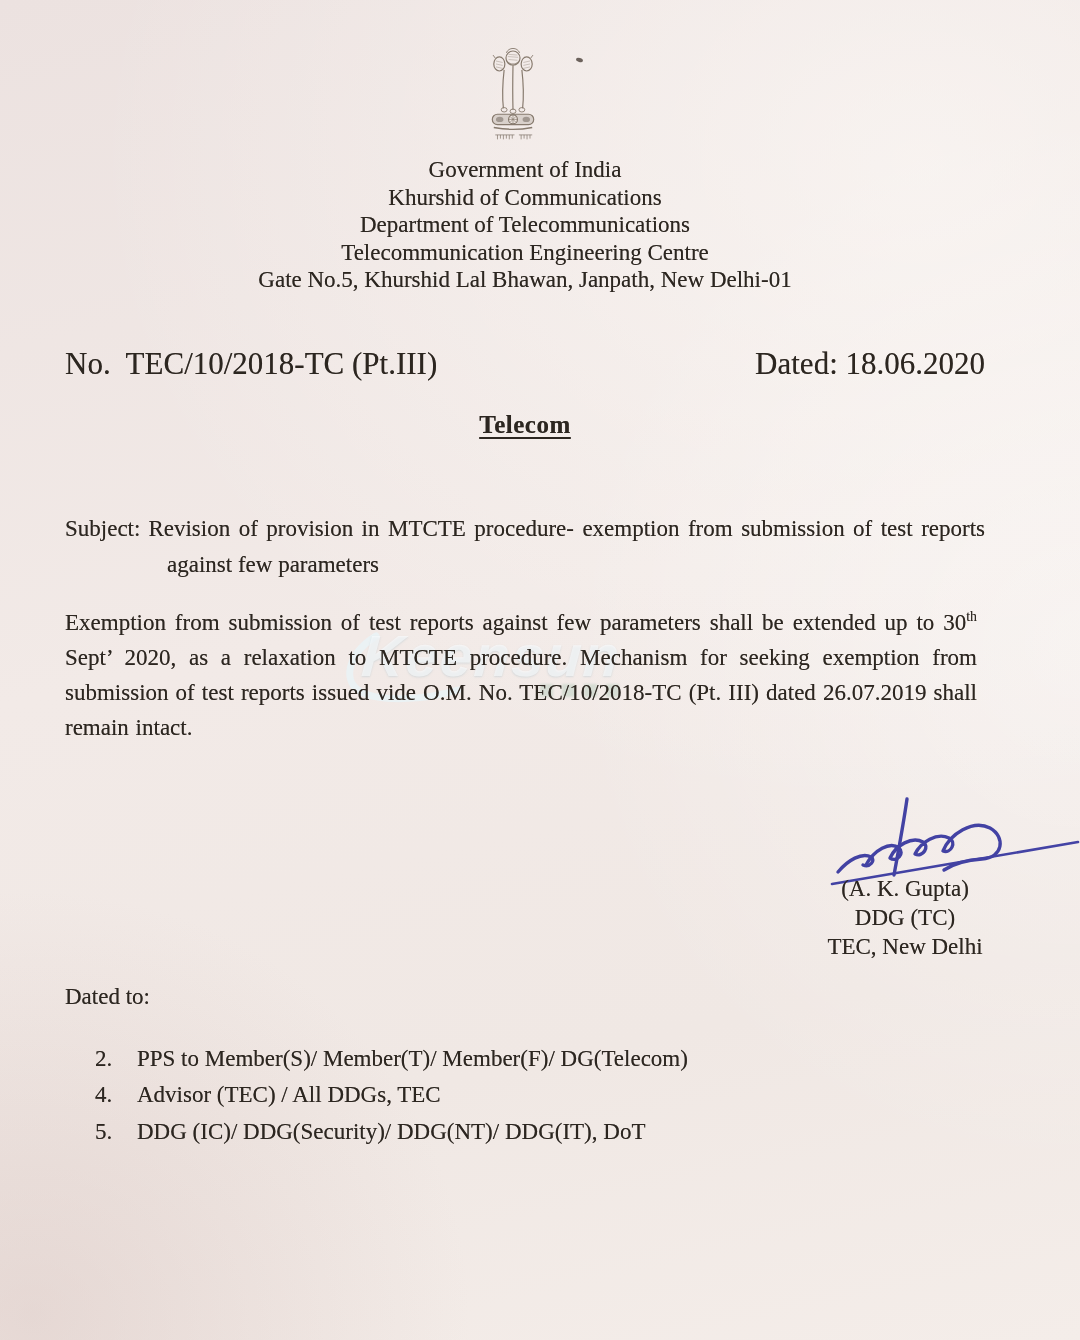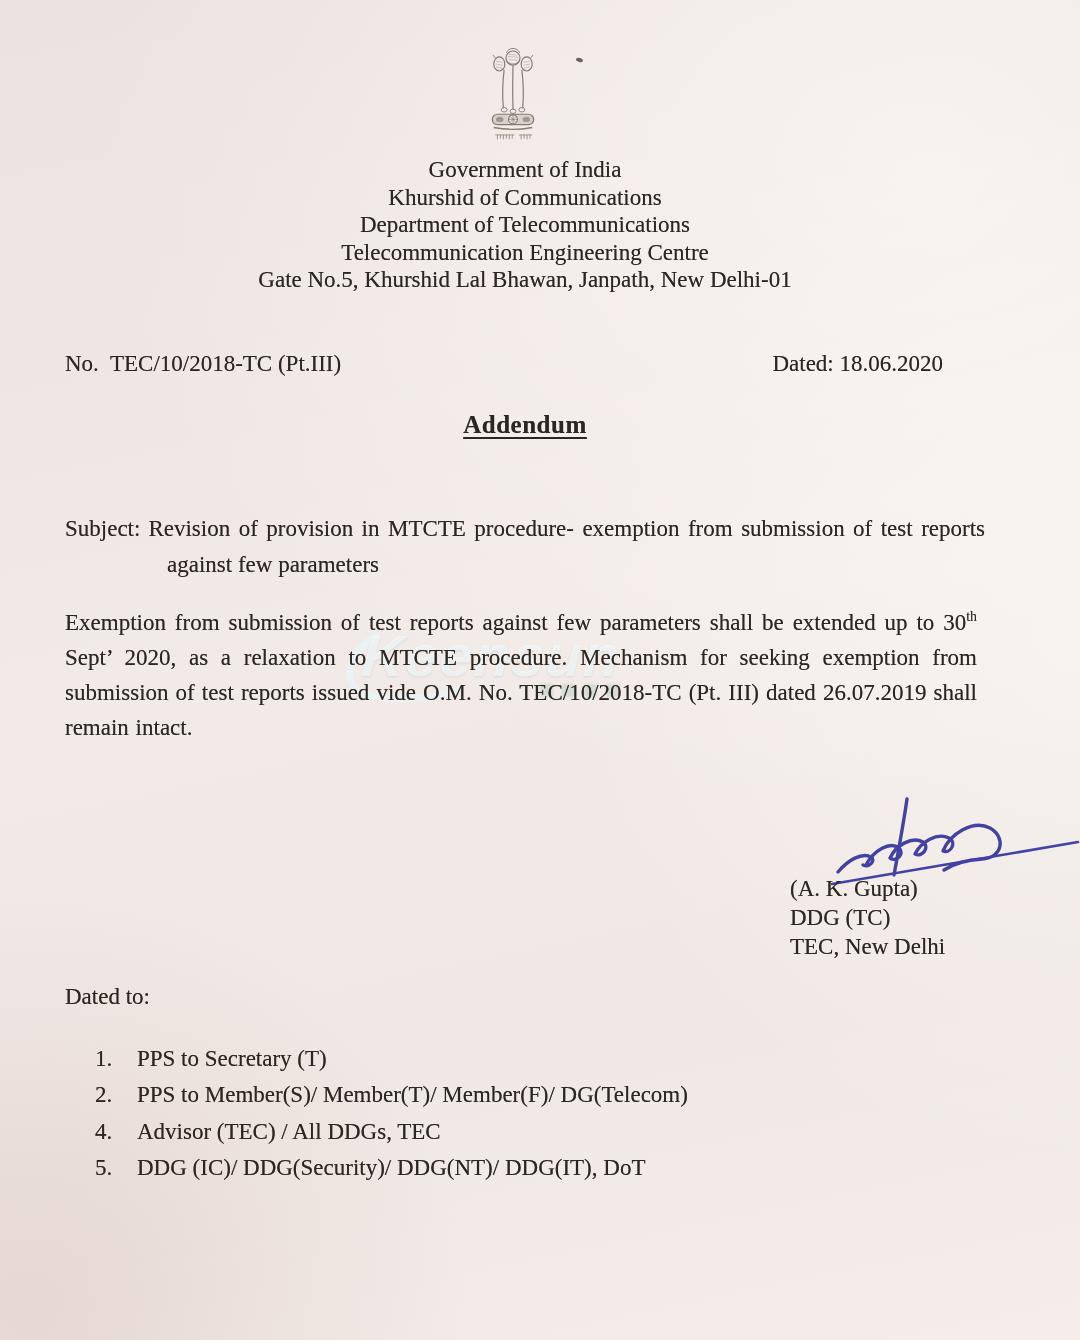--- a/index.html
+++ b/index.html
@@ -35,39 +35,39 @@
 
   .speck{position:absolute;z-index:2;left:576px;top:58px;width:7px;height:4px;background:#4a4038;border-radius:50%;opacity:.8;transform:rotate(15deg);}
 
   
   .emblem-wrap{padding-top:36px;text-align:center;height:102px;}
   .emblem-wrap svg{transform:translateX(-12px);filter:blur(.3px);opacity:.88;}
 
   
   .letterhead{margin-top:10px;text-align:center;font-size:23px;line-height:27.5px;}
 
-  .ref-row{margin-top:55px;display:flex;justify-content:space-between;font-size:23px;line-height:29px;}
+  .ref-row{margin-top:55px;display:flex;justify-content:space-between;font-size:31px;line-height:29px;}
   .ref-row span{white-space:pre;}
-  .ref-row .date{margin-right:42px;}
+  .ref-row .date{}
 
   .title{margin-top:33px;text-align:center;font-size:25px;font-weight:bold;letter-spacing:.5px;
          text-decoration:underline;text-decoration-thickness:2px;text-underline-offset:4px;}
 
   .subject{margin:72px 0 0 0;font-size:23px;line-height:36px;text-align:justify;
            padding-left:102px;text-indent:-102px;}
   .subj-label{margin-right:8px;}
 
   .para{margin:22px 0 0 0;font-size:23px;line-height:35px;text-align:justify;word-spacing:1px;}
   .para.indented{margin-right:8px;}
   sup{font-size:.6em;line-height:0;}
 
   
   .signoff{position:absolute;z-index:3;left:770px;top:790px;width:310px;}
   .sig{position:absolute;left:40px;top:2px;}
-  .signoff-text{position:absolute;left:20px;top:84px;width:230px;text-align:left;
+  .signoff-text{position:absolute;left:20px;top:84px;width:230px;text-align:center;
                 font-size:23px;line-height:29px;}
 
   .copy-label{margin-top:238px;font-size:23px;line-height:28px;}
   .copy-list{margin:30px 0 0 30px;padding:0;list-style:none;font-size:23px;}
   .copy-list li{line-height:36.5px;}
   .copy-list .num{display:inline-block;width:42px;}
 </style>
 </head>
 <body>
 
@@ -140,30 +140,29 @@
       <div>Department of Telecommunications</div>
       <div>Telecommunication Engineering Centre</div>
       <div>Gate No.5, Khurshid Lal Bhawan, Janpath, New Delhi-01</div>
     </div>
 
     <div class="ref-row ink">
       <span>No.  TEC/10/2018-TC (Pt.III)</span>
       <span class="date">Dated: 18.06.2020</span>
     </div>
 
-    <div class="title ink">Addendum</div>
+    <div class="title ink">Telecom</div>
 
     <p class="subject ink"><span class="subj-label">Subject:</span><span>Revision of provision in MTCTE procedure- exemption from submission of test reports against few parameters</span></p>
 
 
     <p class="para indented ink"><span>Exemption from submission of test reports against few parameters shall be extended up to 30</span><sup>th</sup><span> Sept’ 2020, as a relaxation to MTCTE procedure. Mechanism for seeking exemption from submission of test reports issued vide O.M. No. TEC/10/2018-TC (Pt. III) dated 26.07.2019 shall remain intact.</span></p>
 
     <div class="copy-label ink">Dated to:</div>
     <ol class="copy-list ink">
-      <li><span class="num">1.</span><span>PPS to Secretary (T)</span></li>
       <li><span class="num">2.</span><span>PPS to Member(S)/ Member(T)/ Member(F)/ DG(Telecom)</span></li>
       <li><span class="num">4.</span><span>Advisor (TEC) / All DDGs, TEC</span></li>
       <li><span class="num">5.</span><span>DDG (IC)/ DDG(Security)/ DDG(NT)/ DDG(IT), DoT</span></li>
     </ol>
   </div>
 
   <div class="signoff">
     <svg class="sig" width="272" height="100" viewBox="0 0 272 100">
       <g fill="none" stroke="#34349e" stroke-width="3.4" stroke-linecap="round" stroke-linejoin="round" opacity=".92">
         <path d="M28 80 C38 68 52 60 61 65 C66 68 60 76 53 73"></path>

